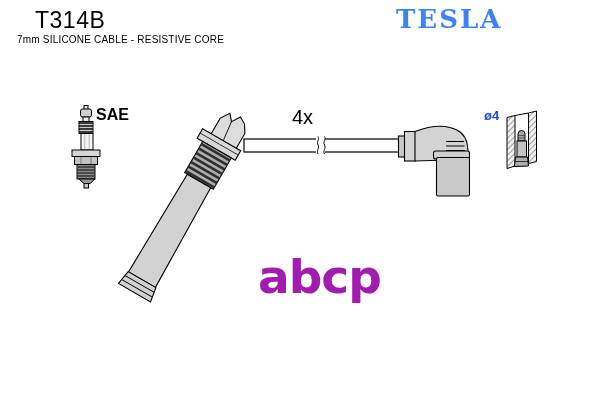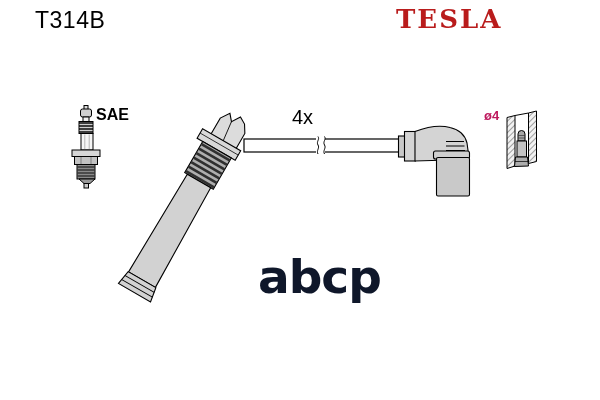--- a/index.html
+++ b/index.html
@@ -4,26 +4,26 @@
 <style>
   html,body{margin:0;padding:0;}
   body{width:600px;height:400px;background:#ffffff;overflow:hidden;
        font-family:"Liberation Sans",sans-serif;}
   .page{position:relative;width:600px;height:400px;background:#ffffff;}
   .abs{position:absolute;white-space:nowrap;}
   .part-number{left:16px;top:7px;font-size:23px;font-weight:normal;color:#000;
                letter-spacing:.5px;margin-left:19px;}
   .subtitle{left:17px;top:34px;font-size:10px;color:#000;letter-spacing:.2px;}
   .brand{left:396px;top:4px;font-family:"DejaVu Serif",serif;font-weight:bold;
-         font-size:26px;color:#b91c1c;letter-spacing:2px;}
+         font-size:26px;color:#3b82f6;letter-spacing:2px;}
   .sae-label{left:96px;top:106px;font-size:16px;font-weight:bold;color:#000;}
   .qty-label{left:292px;top:94px;font-size:20px;color:#000;margin-top:12px;}
-  .dia-label{left:484px;top:108px;font-size:13px;font-weight:bold;color:#be185d;}
+  .dia-label{left:484px;top:108px;font-size:13px;font-weight:bold;color:#1d4ed8;}
   .watermark{left:258px;top:253px;font-family:"DejaVu Sans",sans-serif;
-             font-weight:bold;font-size:47px;color:#0f172a;letter-spacing:-1px;
+             font-weight:bold;font-size:47px;color:#a21caf;letter-spacing:-1px;
              line-height:1;}
   svg.drawing{position:absolute;left:0;top:0;}
   .txt{z-index:3;}
 </style>
 </head>
 <body>
 
 <div class="page">
 
   <div class="abs watermark">abcp</div>
@@ -127,17 +127,18 @@
                L518,141 Z" fill="#a8a8a8"></path>
       <line x1="518" y1="135.5" x2="525" y2="135.5" stroke="#333" stroke-width="0.7"></line>
       <line x1="518" y1="138" x2="525" y2="138" stroke="#333" stroke-width="0.7"></line>
       <rect x="517" y="141" width="9.5" height="16" fill="#c4c4c4"></rect>
       <polygon points="515.5,157 527.5,157 528.5,166 514.5,166.5" fill="#adadad"></polygon>
       <line x1="515" y1="161.5" x2="528" y2="161.5" stroke-width="0.7"></line>
     </g>
   </svg>
 
   <div class="abs txt part-number">T314B</div>
+  <div class="abs txt subtitle">7mm SILICONE CABLE - RESISTIVE CORE</div>
   <div class="abs txt brand">TESLA</div>
   <div class="abs txt sae-label">SAE</div>
   <div class="abs txt qty-label">4x</div>
   <div class="abs txt dia-label">ø4</div>
 </div>
 
 </body></html>

